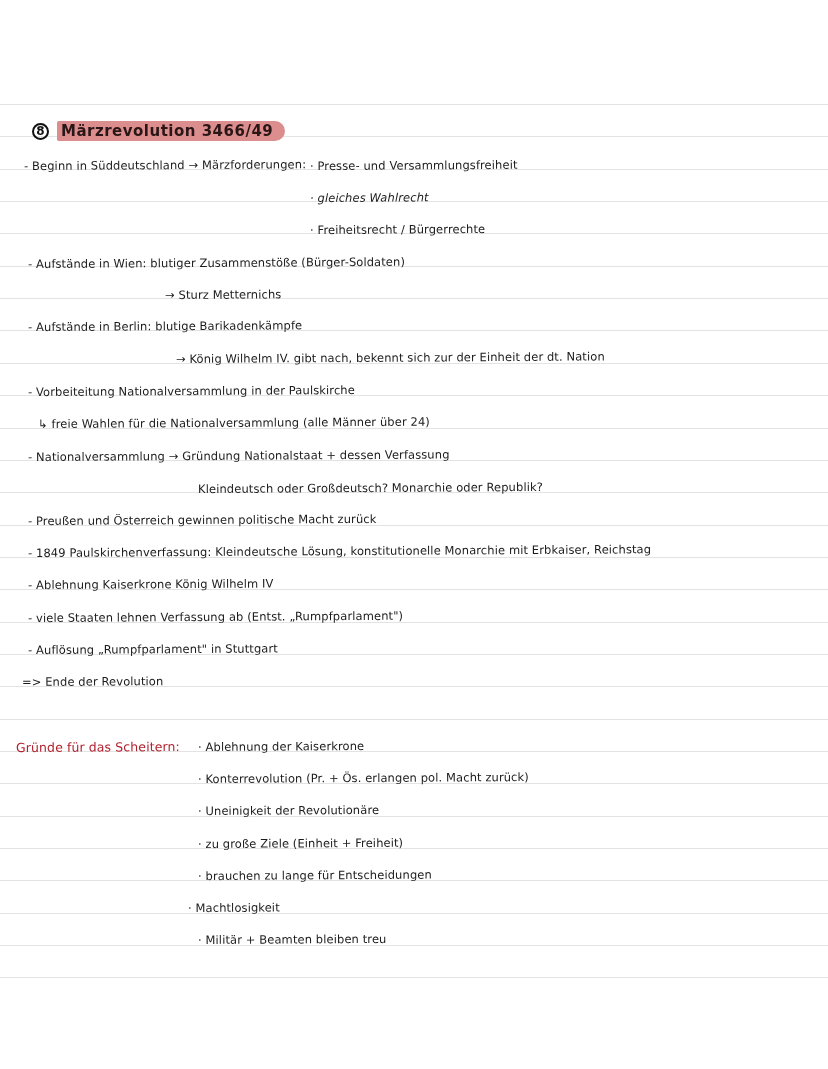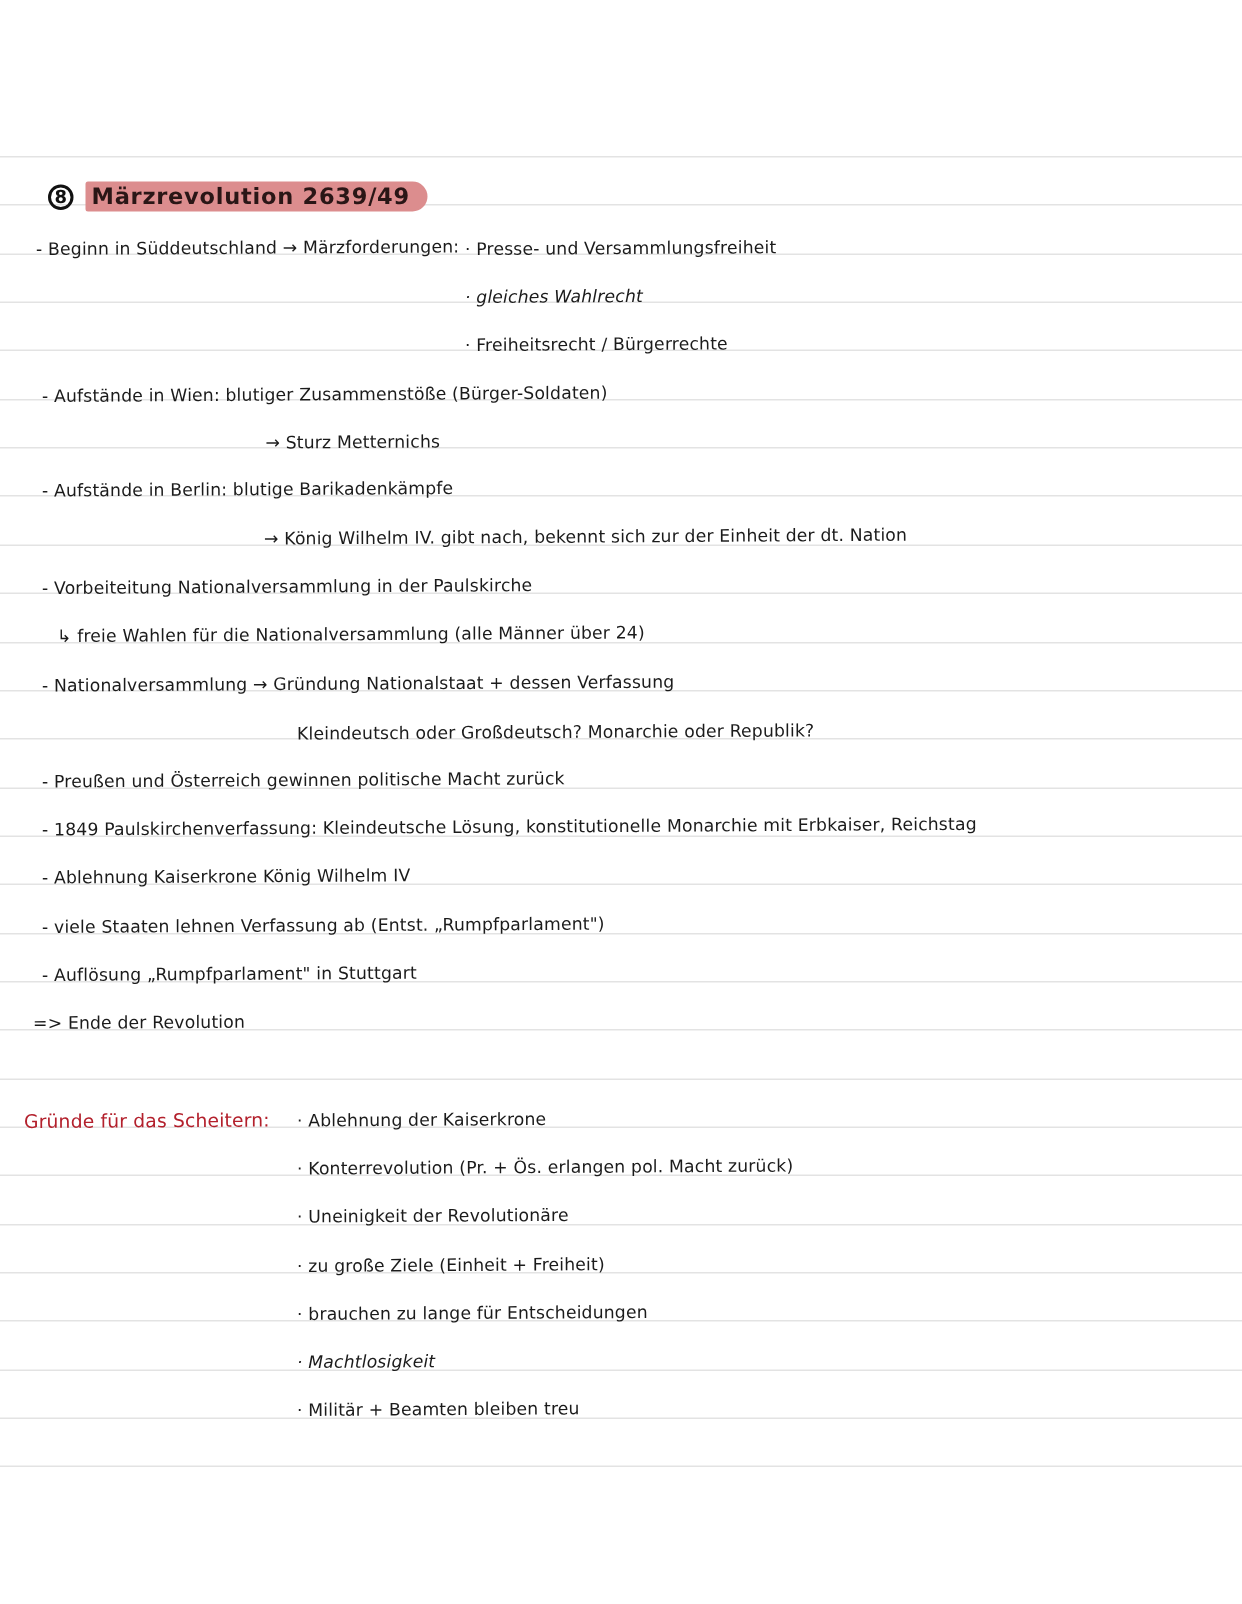--- a/index.html
+++ b/index.html
@@ -56,30 +56,30 @@
     <div class="ruled" style="top: 816px;"></div>
     <div class="ruled" style="top: 848px;"></div>
     <div class="ruled" style="top: 880px;"></div>
     <div class="ruled" style="top: 913px;"></div>
     <div class="ruled" style="top: 945px;"></div>
     <div class="ruled" style="top: 977px;"></div>
   </div>
 
 <div class="title-wrap">
   <div class="num-circle">8</div>
-  <div class="title-hl">Märzrevolution 2639/49</div>
+  <div class="title-hl">Märzrevolution 3466/49</div>
 </div>
 
 <div id="notes">
     <div class="line" style="left: 24px; top: 159px;">- Beginn in Süddeutschland → Märzforderungen:</div>
     <div class="line" style="left: 310px; top: 159px;">· Presse- und Versammlungsfreiheit</div>
     <div class="line" style="left: 310px; top: 191px; font-style: italic;">· gleiches Wahlrecht</div>
     <div class="line" style="left: 310px; top: 223px;">· Freiheitsrecht / Bürgerrechte</div>
     <div class="line" style="left: 28px; top: 257px;">- Aufstände in Wien: blutiger Zusammenstöße (Bürger-Soldaten)</div>
-    <div class="line" style="left: 165px; top: 288px; margin-left: 12px;">→ Sturz Metternichs</div>
+    <div class="line" style="left: 165px; top: 288px;">→ Sturz Metternichs</div>
     <div class="line" style="left: 28px; top: 320px;">- Aufstände in Berlin: blutige Barikadenkämpfe</div>
     <div class="line" style="left: 176px; top: 352px;">→ König Wilhelm IV. gibt nach, bekennt sich zur der Einheit der dt. Nation</div>
     <div class="line" style="left: 28px; top: 385px;">- Vorbeiteitung Nationalversammlung in der Paulskirche</div>
     <div class="line" style="left: 38px; top: 417px;">↳ freie Wahlen für die Nationalversammlung (alle Männer über 24)</div>
     <div class="line" style="left: 28px; top: 450px;">- Nationalversammlung → Gründung Nationalstaat + dessen Verfassung</div>
     <div class="line" style="left: 198px; top: 482px;">Kleindeutsch oder Großdeutsch? Monarchie oder Republik?</div>
     <div class="line" style="left: 28px; top: 514px;">- Preußen und Österreich gewinnen politische Macht zurück</div>
     <div class="line" style="left: 28px; top: 546px;">- 1849 Paulskirchenverfassung: Kleindeutsche Lösung, konstitutionelle Monarchie mit Erbkaiser, Reichstag</div>
     <div class="line" style="left: 28px; top: 578px;">- Ablehnung Kaiserkrone König Wilhelm IV</div>
     <div class="line" style="left: 28px; top: 611px;">- viele Staaten lehnen Verfassung ab (Entst. „Rumpfparlament")</div>
@@ -87,15 +87,15 @@
     <div class="line" style="left: 22px; top: 675px;">=&gt; Ende der Revolution</div>
   </div>
 
 <div class="line red" style="left:16px; top:741px;">Gründe für das Scheitern:</div>
 <div id="reasons">
     <div class="line" style="left: 198px; top: 740px;">· Ablehnung der Kaiserkrone</div>
     <div class="line" style="left: 198px; top: 772px;">· Konterrevolution (Pr. + Ös. erlangen pol. Macht zurück)</div>
     <div class="line" style="left: 198px; top: 804px;">· Uneinigkeit der Revolutionäre</div>
     <div class="line" style="left: 198px; top: 837px;">· zu große Ziele (Einheit + Freiheit)</div>
     <div class="line" style="left: 198px; top: 869px;">· brauchen zu lange für Entscheidungen</div>
-    <div class="line" style="left: 198px; top: 901px; font-style: italic;">· Machtlosigkeit</div>
+    <div class="line" style="left: 188px; top: 901px;">· Machtlosigkeit</div>
     <div class="line" style="left: 198px; top: 933px;">· Militär + Beamten bleiben treu</div>
   </div>
 
 </body></html>

